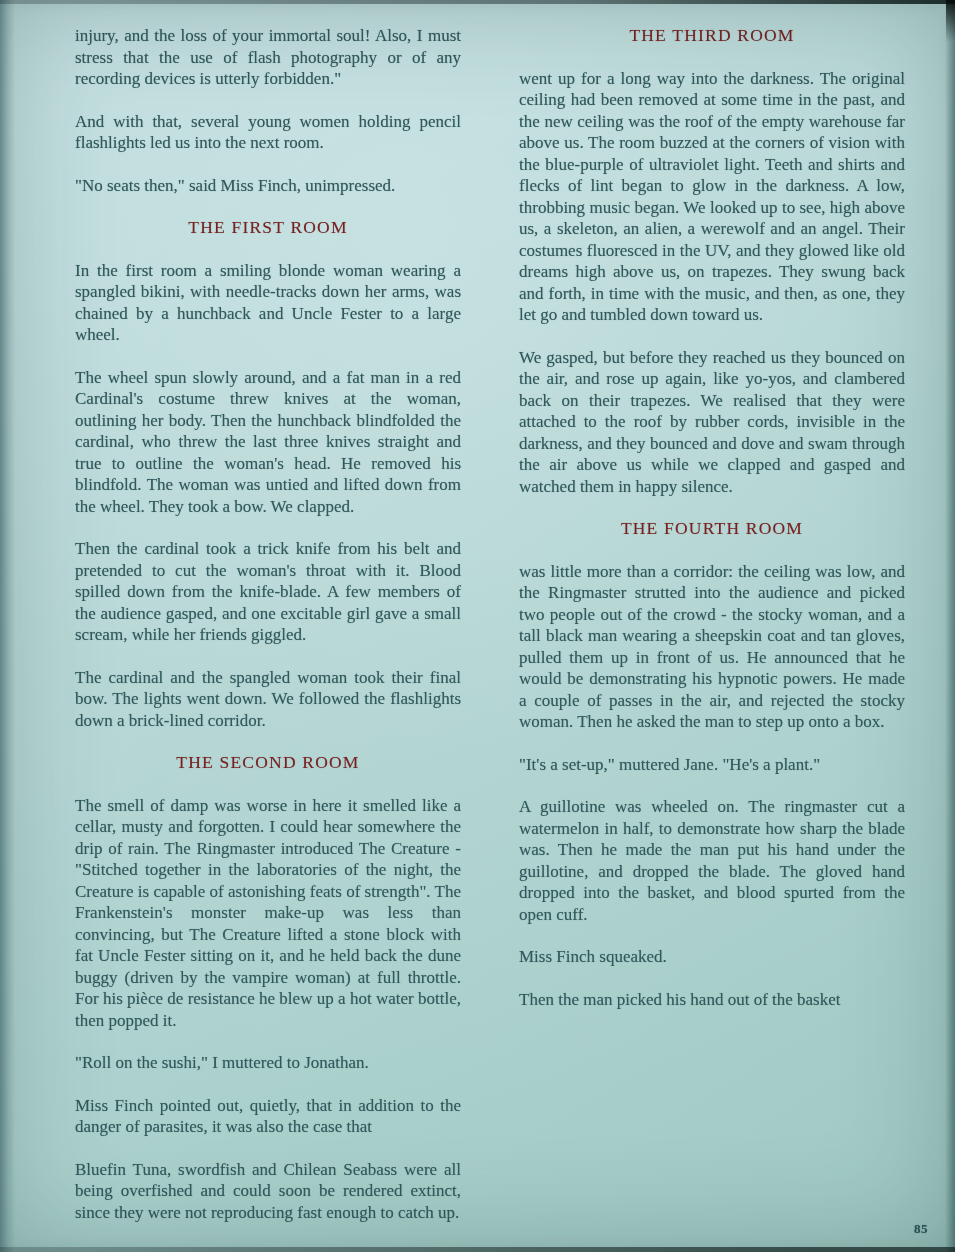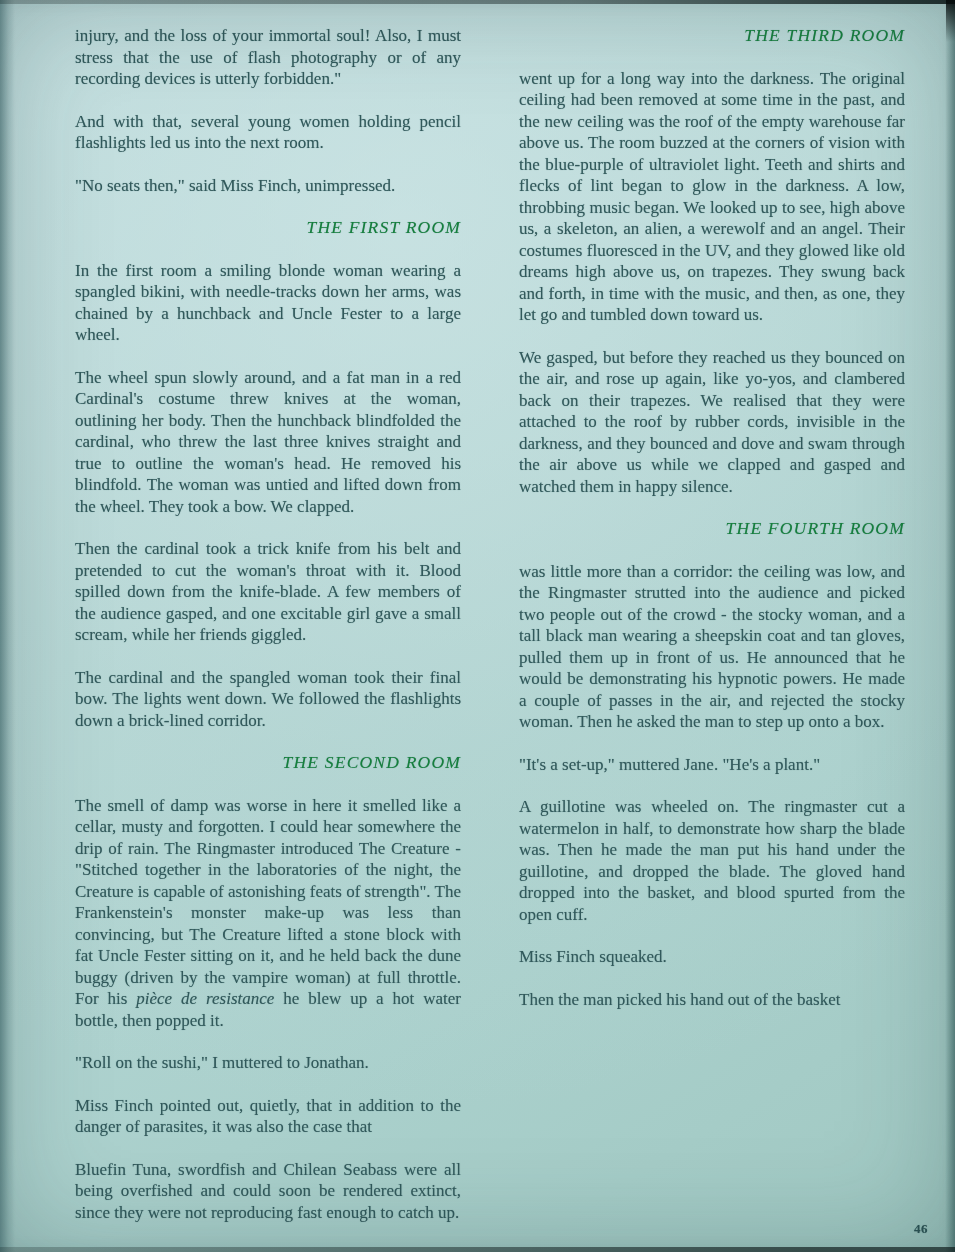--- a/index.html
+++ b/index.html
@@ -55,44 +55,43 @@
   .column { display: contents; }
   .body-para {
     margin: 0 0 21px 0;
     break-inside: avoid-column;
   }
   .room-heading {
     margin: 0 0 21px 0;
     font-size: 17.5px;
     font-weight: normal;
     letter-spacing: 1.2px;
-    text-align: right;
-    color: #15803d;
+    text-align: center;
+    color: #7f1d1d;
     break-after: avoid-column;
-    font-style: italic;
   }
-  .seg.italic { font-style: italic; }
+  .seg.italic { }
   .page-number {
     position: absolute;
     right: 27px; bottom: 15px;
     font-size: 13px;
     font-weight: bold;
     letter-spacing: 0.5px;
     color: #2c5355;
     text-shadow: 0 0 1px rgba(44,83,85,0.5);
   }
 </style>
 </head>
 <body>
 
 <div class="page-body">
   <div class="column"><p class="body-para"><span class="seg">injury, and the loss of your immortal soul! Also, I must stress that the use of flash photography or of any recording devices is utterly forbidden."</span></p><p class="body-para"><span class="seg">And with that, several young women holding pencil flashlights led us into the next room.</span></p><p class="body-para"><span class="seg">"No seats then," said Miss Finch, unimpressed.</span></p><h2 class="room-heading">THE FIRST ROOM</h2><p class="body-para"><span class="seg">In the first room a smiling blonde woman wearing a spangled bikini, with needle-tracks down her arms, was chained by a hunchback and Uncle Fester to a large wheel.</span></p><p class="body-para"><span class="seg">The wheel spun slowly around, and a fat man in a red Cardinal's costume threw knives at the woman, outlining her body. Then the hunchback blindfolded the cardinal, who threw the last three knives straight and true to outline the woman's head. He removed his blindfold. The woman was untied and lifted down from the wheel. They took a bow. We clapped.</span></p><p class="body-para"><span class="seg">Then the cardinal took a trick knife from his belt and pretended to cut the woman's throat with it. Blood spilled down from the knife-blade. A few members of the audience gasped, and one excitable girl gave a small scream, while her friends giggled.</span></p><p class="body-para"><span class="seg">The cardinal and the spangled woman took their final bow. The lights went down. We followed the flashlights down a brick-lined corridor.</span></p><h2 class="room-heading">THE SECOND ROOM</h2><p class="body-para"><span class="seg">The smell of damp was worse in here it smelled like a cellar, musty and forgotten. I could hear somewhere the drip of rain. The Ringmaster introduced The Creature - "Stitched together in the laboratories of the night, the Creature is capable of astonishing feats of strength". The Frankenstein's monster make-up was less than convincing, but The Creature lifted a stone block with fat Uncle Fester sitting on it, and he held back the dune buggy (driven by the vampire woman) at full throttle. For his </span><span class="seg italic">pièce de resistance</span><span class="seg"> he blew up a hot water bottle, then popped it.</span></p><p class="body-para"><span class="seg">"Roll on the sushi," I muttered to Jonathan.</span></p><p class="body-para"><span class="seg">Miss Finch pointed out, quietly, that in addition to the danger of parasites, it was also the case that</span></p></div>
   <div class="column"><p class="body-para"><span class="seg">Bluefin Tuna, swordfish and Chilean Seabass were all being overfished and could soon be rendered extinct, since they were not reproducing fast enough to catch up.</span></p><h2 class="room-heading">THE THIRD ROOM</h2><p class="body-para"><span class="seg">went up for a long way into the darkness. The original ceiling had been removed at some time in the past, and the new ceiling was the roof of the empty warehouse far above us. The room buzzed at the corners of vision with the blue-purple of ultraviolet light. Teeth and shirts and flecks of lint began to glow in the darkness. A low, throbbing music began. We looked up to see, high above us, a skeleton, an alien, a werewolf and an angel. Their costumes fluoresced in the UV, and they glowed like old dreams high above us, on trapezes. They swung back and forth, in time with the music, and then, as one, they let go and tumbled down toward us.</span></p><p class="body-para"><span class="seg">We gasped, but before they reached us they bounced on the air, and rose up again, like yo-yos, and clambered back on their trapezes. We realised that they were attached to the roof by rubber cords, invisible in the darkness, and they bounced and dove and swam through the air above us while we clapped and gasped and watched them in happy silence.</span></p><h2 class="room-heading">THE FOURTH ROOM</h2><p class="body-para"><span class="seg">was little more than a corridor: the ceiling was low, and the Ringmaster strutted into the audience and picked two people out of the crowd - the stocky woman, and a tall black man wearing a sheepskin coat and tan gloves, pulled them up in front of us. He announced that he would be demonstrating his hypnotic powers. He made a couple of passes in the air, and rejected the stocky woman. Then he asked the man to step up onto a box.</span></p><p class="body-para"><span class="seg">"It's a set-up," muttered Jane. "He's a plant."</span></p><p class="body-para"><span class="seg">A guillotine was wheeled on. The ringmaster cut a watermelon in half, to demonstrate how sharp the blade was. Then he made the man put his hand under the guillotine, and dropped the blade. The gloved hand dropped into the basket, and blood spurted from the open cuff.</span></p><p class="body-para"><span class="seg">Miss Finch squeaked.</span></p><p class="body-para"><span class="seg">Then the man picked his hand out of the basket</span></p></div>
 </div>
 
-<div class="page-number">46</div>
+<div class="page-number">85</div>
 
 <div class="vignette"></div>
 <div class="edge-left"></div>
 <div class="edge-right"></div>
 <div class="edge-top"></div>
 <div class="edge-bottom"></div>
 <div class="corner-top-right"></div>
 
 </body></html>

